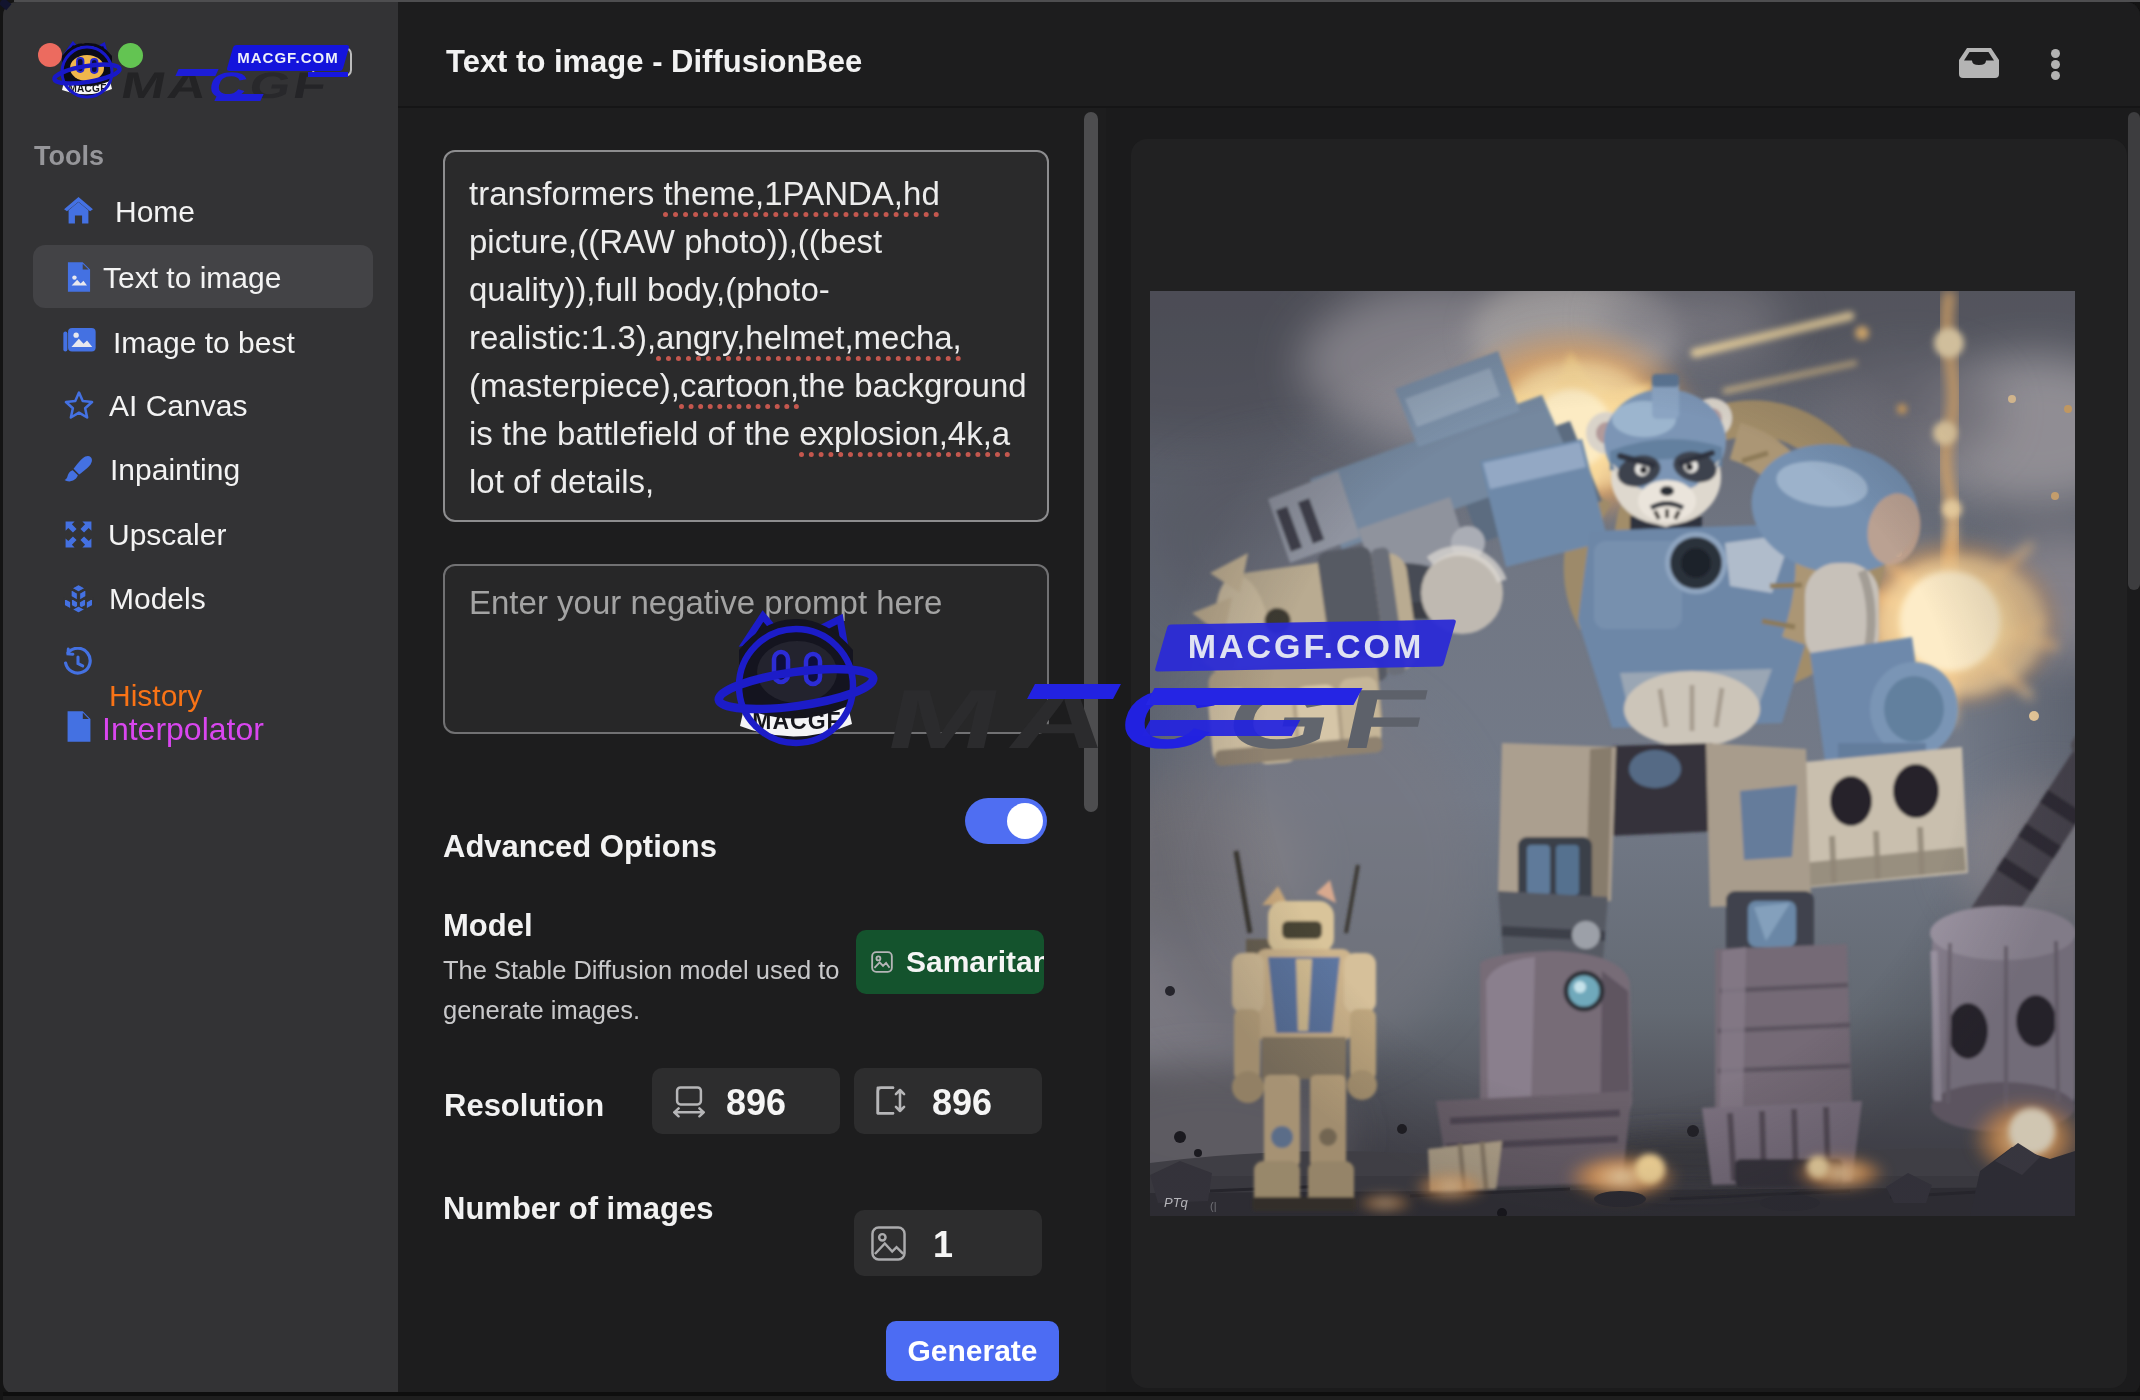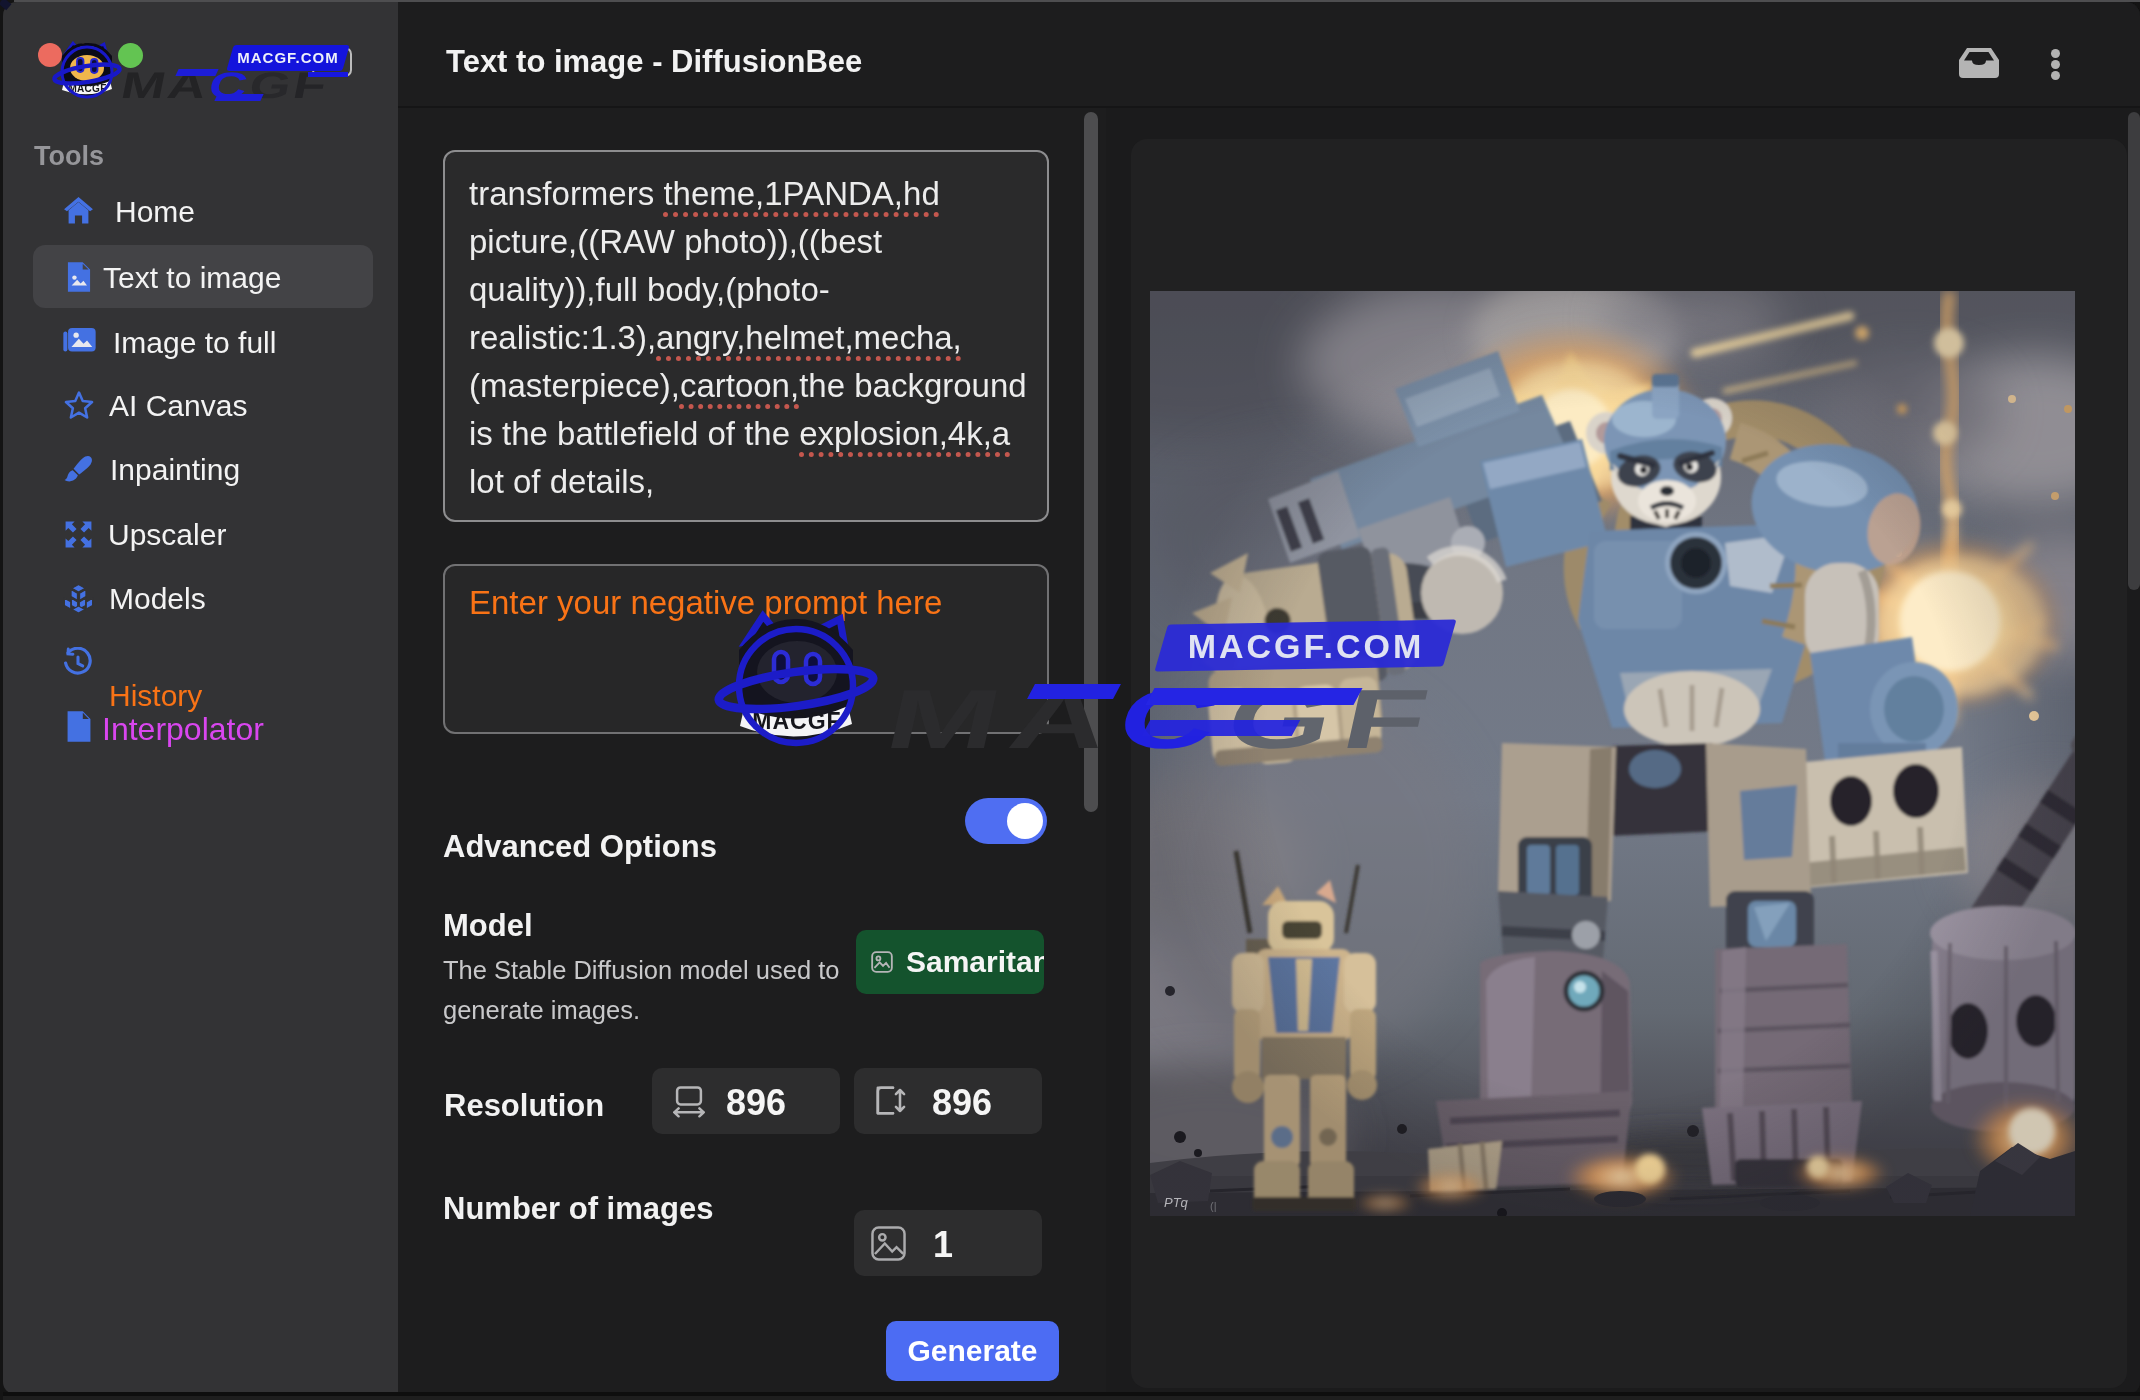--- a/index.html
+++ b/index.html
@@ -94,21 +94,21 @@
         <path d="M4.5 4.5 A 9.3 9.3 0 1 1 2.7 12" fill="none"></path>
         <path d="M4.7 1.5 L4.5 5.2 L8.2 5.4" stroke-width="2.2"></path>
         <path d="M12 7.5 L12 12.4 L15.5 14.2" stroke-width="2.3"></path>
       </svg>
     <svg class="abs" style="left:62px;top:708px;" width="28" height="33" viewBox="0 0 22 26" fill="#4471e2">
         <path d="M2 1 L14 1 L20 7 L20 25 L2 25 Z M14 2.2 L14 7 L18.8 7 Z" fill-rule="evenodd"></path>
       </svg>
 
     <div class="abs" style="left:112px;top:193px;font-size:30px;color:#f3f3f3;">Home</div>
     <div class="abs" style="left:100px;top:259px;font-size:30px;color:#f3f3f3;">Text to image</div>
-    <div class="abs" style="left:110px;top:324px;font-size:30px;color:#f3f3f3;">Image to full</div>
+    <div class="abs" style="left:110px;top:324px;font-size:30px;color:#f3f3f3;">Image to best</div>
     <div class="abs" style="left:106px;top:387px;font-size:30px;color:#f3f3f3;">AI Canvas</div>
     <div class="abs" style="left:107px;top:451px;font-size:30px;color:#f3f3f3;">Inpainting</div>
     <div class="abs" style="left:105px;top:516px;font-size:30px;color:#f3f3f3;">Upscaler</div>
     <div class="abs" style="left:106px;top:580px;font-size:30px;color:#f3f3f3;">Models</div>
     <div class="abs" style="left:106px;top:677px;font-size:30px;color:#f97316;">History</div>
     <div class="abs" style="left:99px;top:709px;font-size:32px;color:#d946ef;">Interpolator</div>
   </div>
   <div id="main">
 
     <div class="abs" style="left:0;top:0;width:1742px;height:104px;background:#1d1d1e;"></div>
@@ -128,21 +128,21 @@
       <div>transformers <span class="sp">theme,1PANDA,hd</span></div>
       <div>picture,((RAW photo)),((best</div>
       <div>quality)),full body,(photo-</div>
       <div>realistic:1.3),<span class="sp">angry,helmet,mecha,</span></div>
       <div>(masterpiece),<span class="sp">cartoon,</span>the background</div>
       <div>is the battlefield of the <span class="sp">explosion,4k,a</span></div>
       <div>lot of details,</div>
     </div>
 
     <div class="abs" style="left:45px;top:562px;width:606px;height:170px;border:2px solid #717173;border-radius:12px;background:#272728;"></div>
-    <div class="abs" style="left:71px;top:582px;font-size:33px;color:#f97316;">Enter your negative prompt here</div>
+    <div class="abs" style="left:71px;top:582px;font-size:33px;color:#a3a3a3;">Enter your negative prompt here</div>
 
     <svg class="abs" style="left:310px;top:608px;" width="180" height="146" viewBox="0 0 180 146">
       <path d="M38 32 L55 6 L72 26 Z" fill="#14141f" stroke="#1c1cc8" stroke-width="7"></path>
       <path d="M106 22 L132 9 L137 38 Z" fill="#14141f" stroke="#1c1cc8" stroke-width="7"></path>
       <circle cx="88" cy="76" r="57" fill="#14141f"></circle>
       <path d="M31 56 Q48 22 88 22 Q128 22 145 56 L145 40 Q118 8 88 9 Q58 8 31 40 Z" fill="#14141f"></path>
       <ellipse cx="89" cy="62" rx="40" ry="31" fill="#23232e"></ellipse>
       <rect x="66" y="42" width="14" height="30" rx="7" fill="#0e0e3e" stroke="#2c2cd6" stroke-width="4.5"></rect>
       <rect x="98" y="44" width="14" height="30" rx="7" fill="#0e0e3e" stroke="#2c2cd6" stroke-width="4.5"></rect>
       <path d="M36 98 Q88 120 140 96 L144 114 Q88 138 32 116 Z" fill="#f4f4f6"></path>

